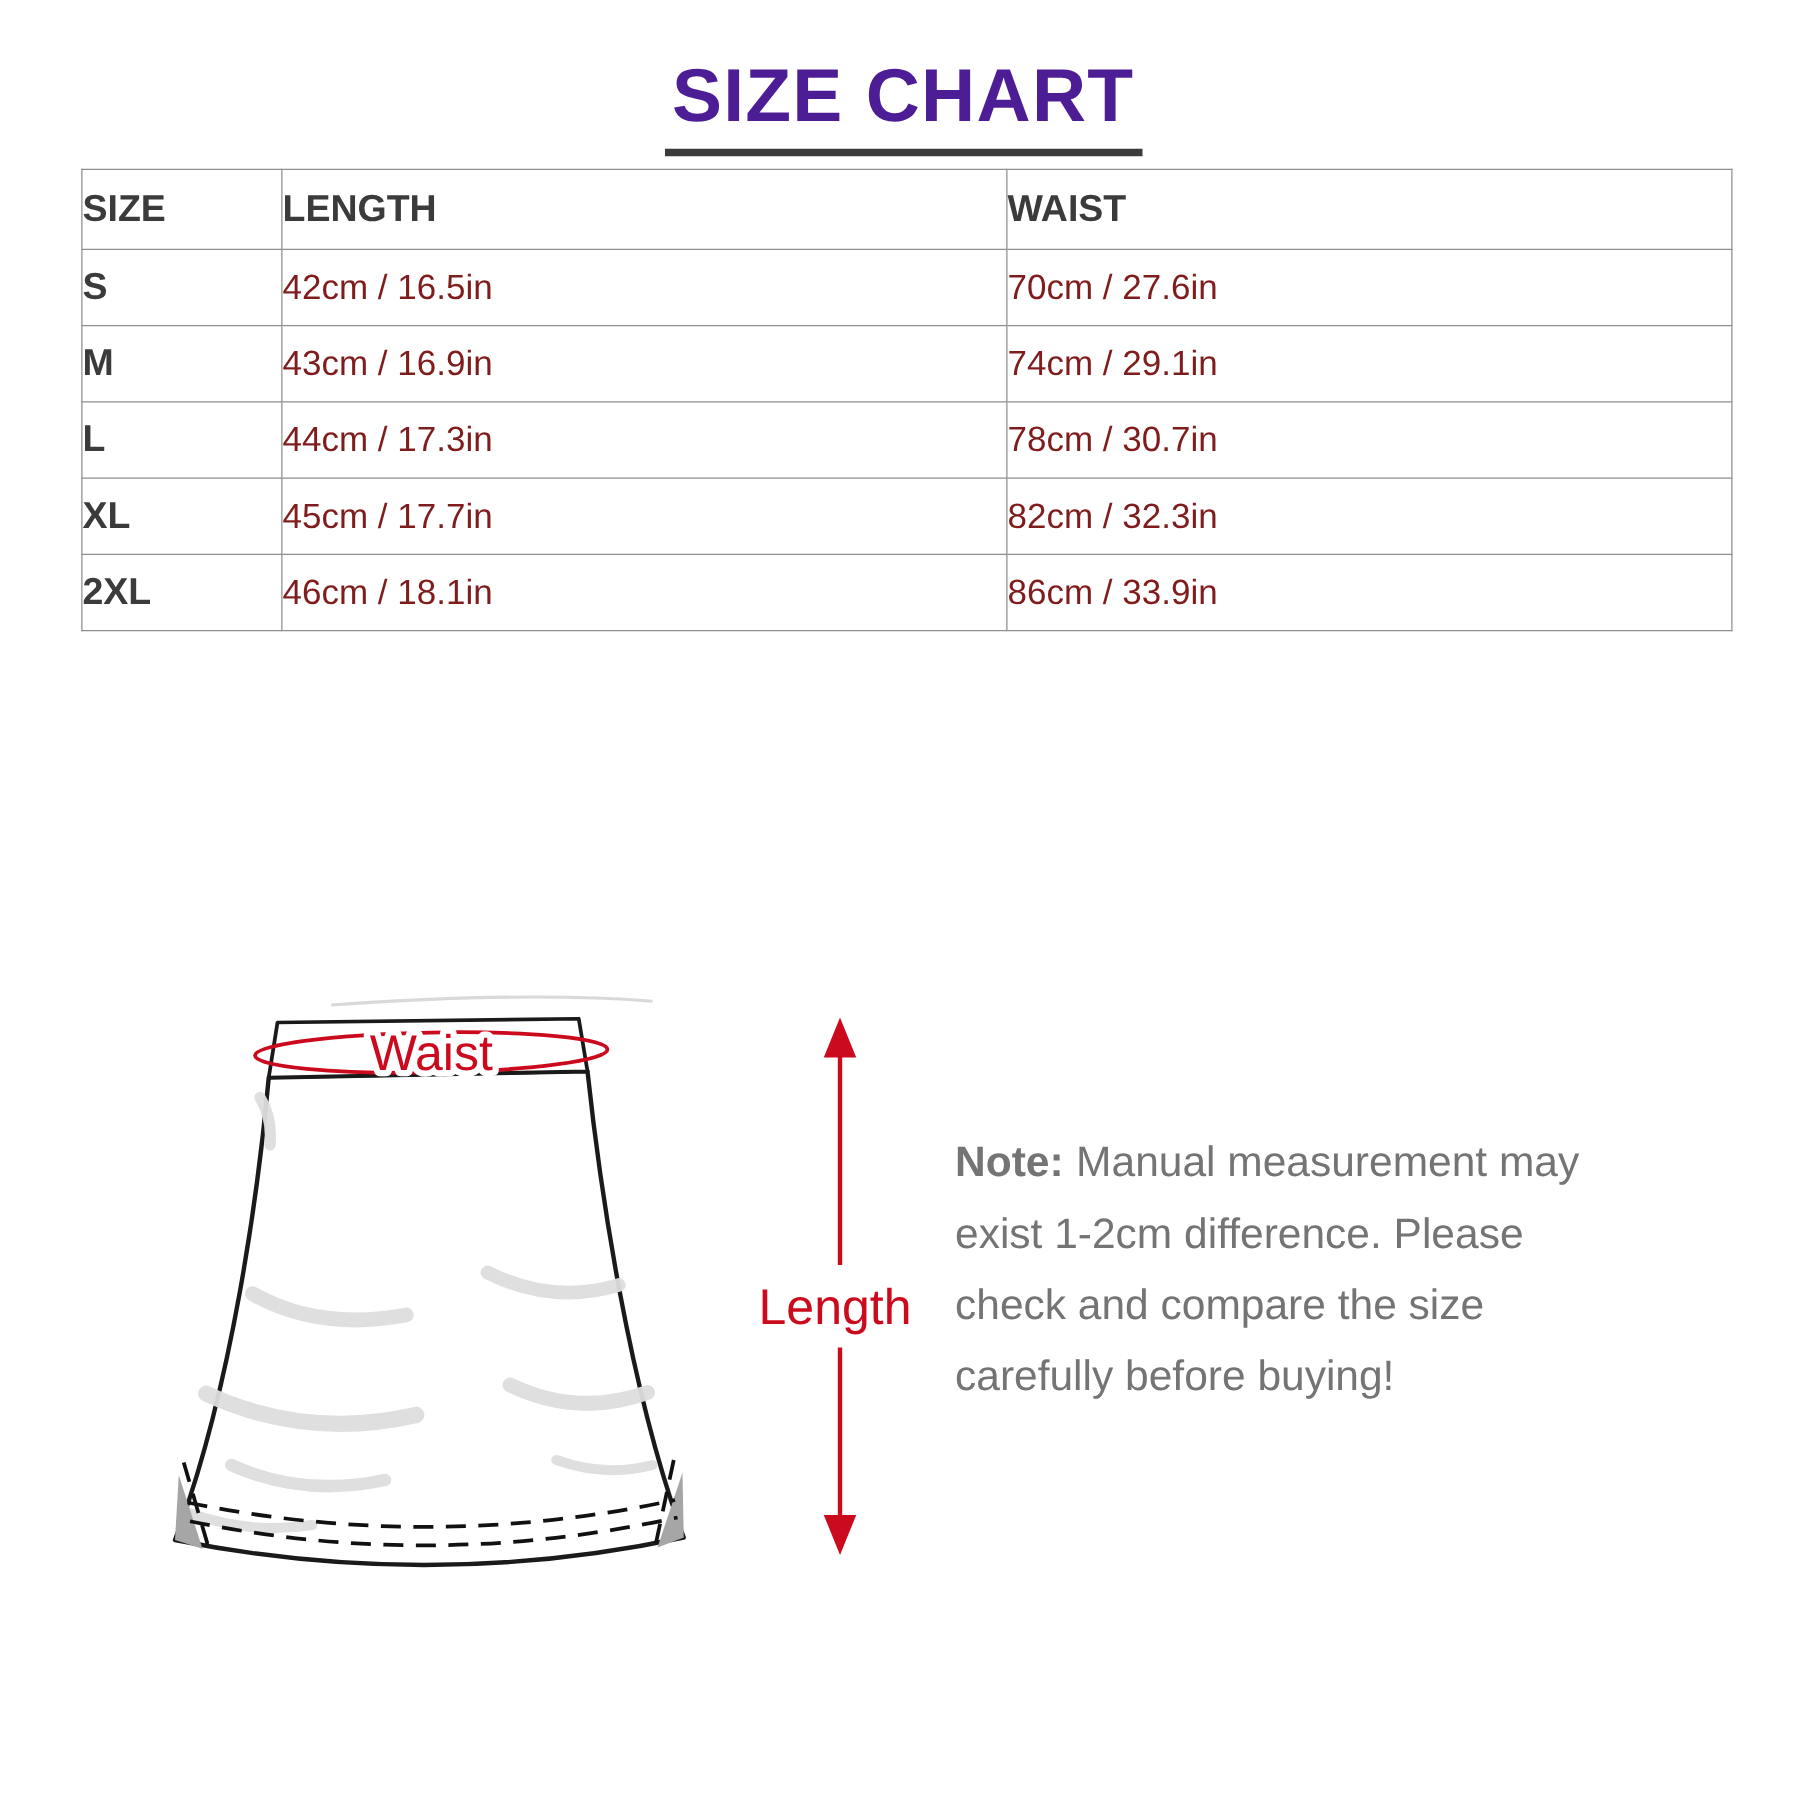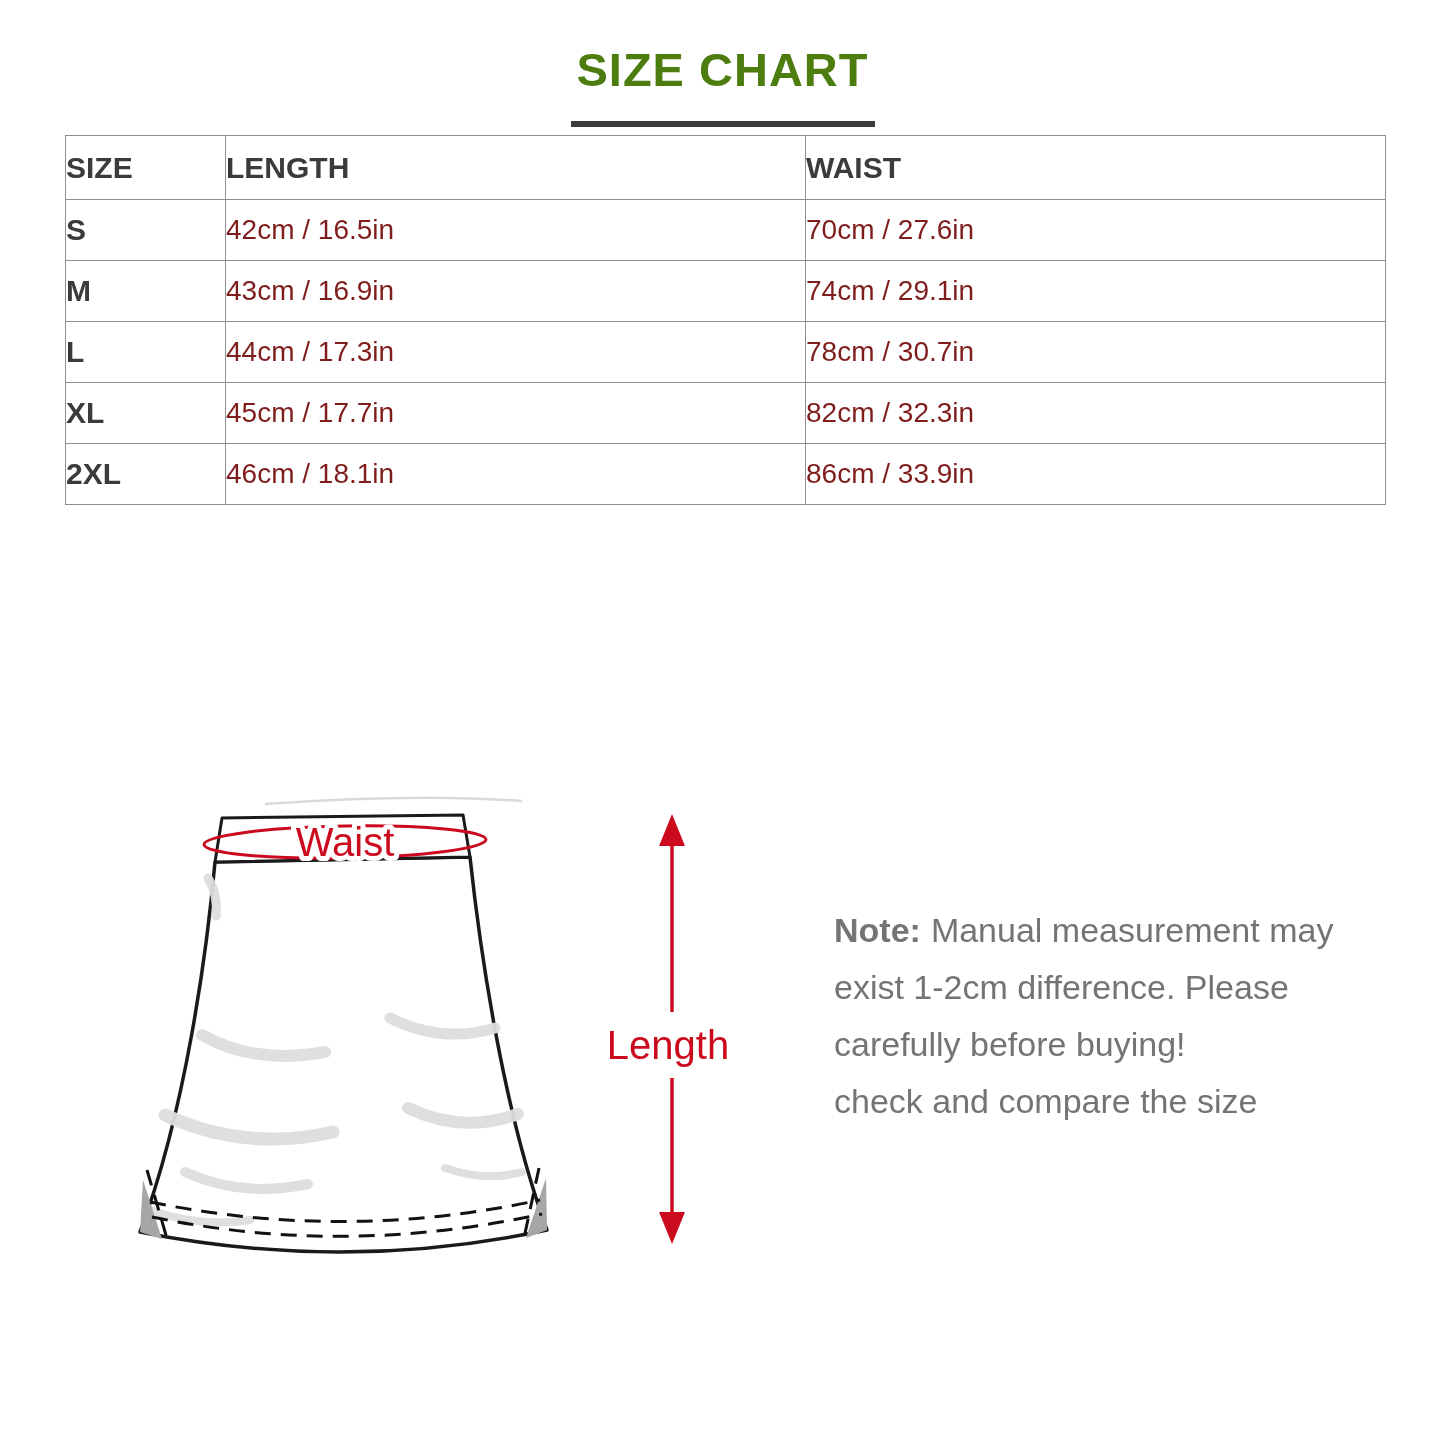--- a/index.html
+++ b/index.html
@@ -17,26 +17,26 @@
   
   .title-wrap {
     position: absolute;
     top: 42px;
     left: 0;
     width: 100%;
     text-align: center;
   }
   .title {
     display: inline-block;
-    font-size: 47px;
+    font-size: 60px;
     font-weight: 700;
     letter-spacing: 1px;
-    color: #4d7c0f;
+    color: #4c1d95;
     border-bottom: 6px solid #3b3b3b;
-    padding: 0 6px 24px 6px;
+    padding: 0 6px 8px 6px;
   }
 
   
   table.size-table {
     position: absolute;
     left: 65px;
     top: 135px;
     width: 1320px;
     border-collapse: collapse;
     table-layout: fixed;
@@ -76,21 +76,21 @@
     width: 660px;
     height: 500px;
   }
   .diagram-svg text {
     font-family: "Liberation Sans", sans-serif;
   }
 
   
   .note {
     position: absolute;
-    left: 834px;
+    left: 764px;
     top: 902px;
     width: 560px;
     font-size: 34px;
     line-height: 57px;
     color: #747474;
   }
   .note .note-label { font-weight: 700; margin-right: 10px; }
 </style>
 </head>
 <body>
@@ -188,17 +188,17 @@
     </g>
 
     <text x="578" y="279" text-anchor="middle" font-size="40" fill="var(--accent, #cc0a1e)" stroke="#ffffff" stroke-width="2" paint-order="stroke">Length</text>
   </svg>
 
   <div class="note">
     <div>
       <span class="note-label">Note:</span><span>Manual measurement may</span>
     </div>
     <div>exist 1-2cm difference. Please</div>
+    <div>check and compare the size</div>
     <div>carefully before buying!</div>
-    <div>check and compare the size</div>
   </div>
 
 </div>
 
 </body></html>

